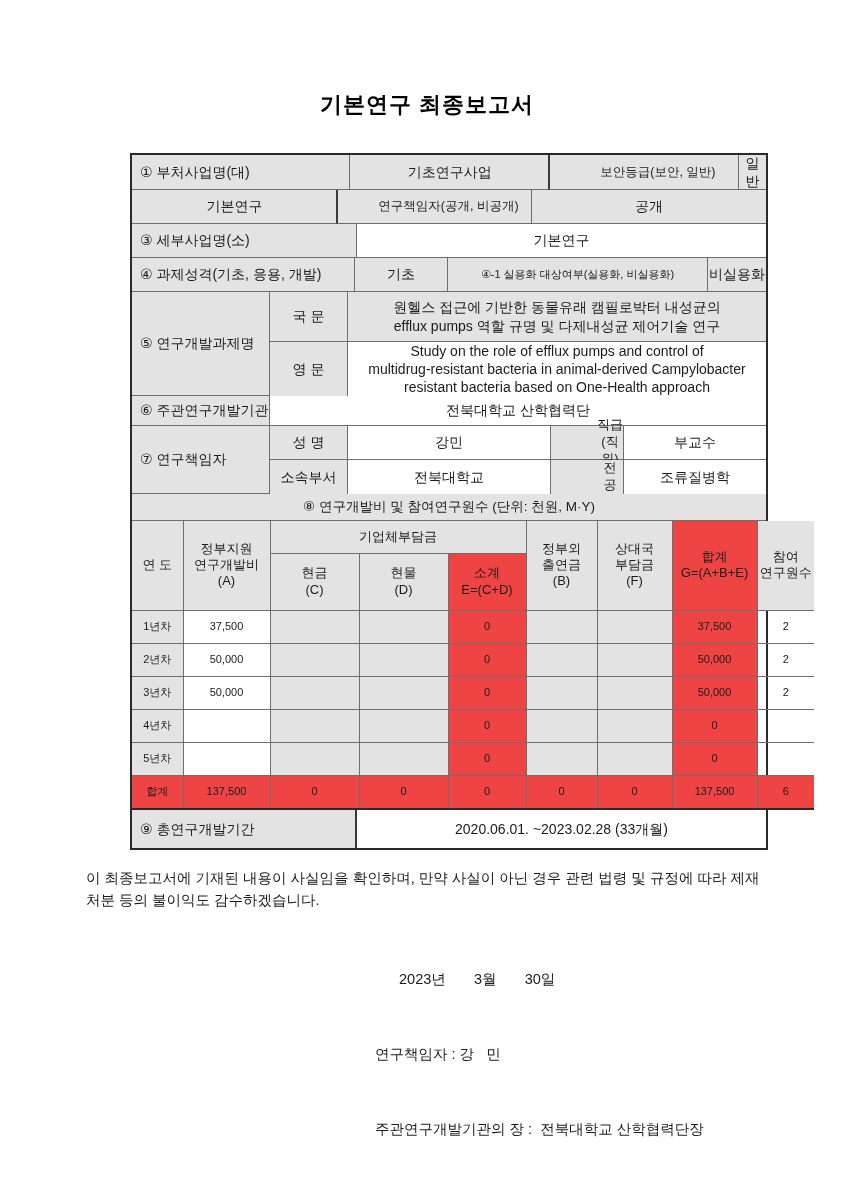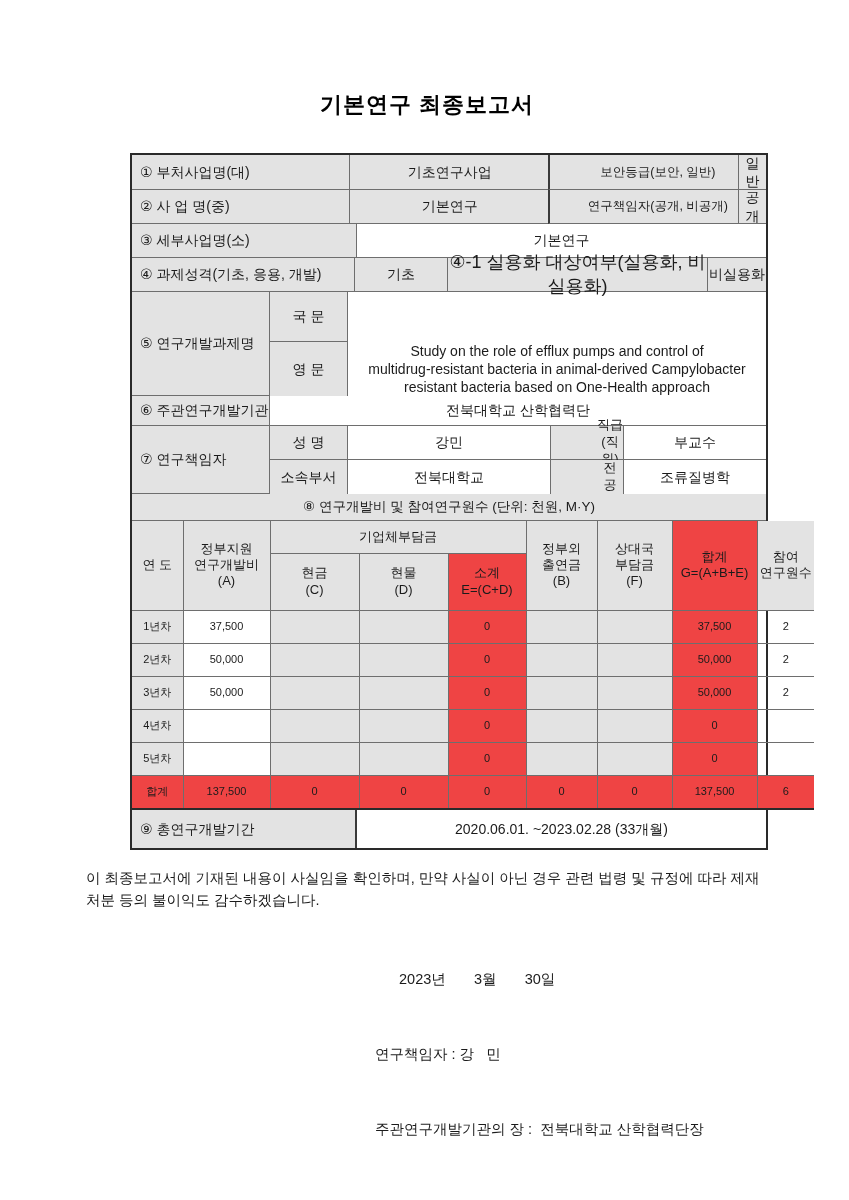--- a/index.html
+++ b/index.html
@@ -28,21 +28,21 @@
   .cell.lbl { justify-content:flex-start; padding-left:8px; text-align:left; }
   .bg-g { background:#E3E3E3; }
   .bg-o { background:#ef4444; }
   .pre { white-space:pre-line; }
   .sm { font-size:12.5px; }
   .grow { flex:1 1 auto; }
   .stack { display:flex; flex-direction:column; flex:1 1 auto; }
   .thickL { border-left:2px solid #3a3a3a; margin-left:-1px; }
 
   .w225{width:225px;} .w205{width:205px;} .w174{width:196px;padding-left:28px;}
-  .w223{width:223px;} .w93{width:93px;}  .w260{width:260px; font-size:18px;}
+  .w223{width:223px;} .w93{width:93px;}  .w260{width:260px; font-size:11px;}
   .w138{width:138px;} .w78{width:78px;}  .w203{width:203px;} .w73{width:73px; font-size:13px;padding-left:46px;}
   .h35{height:35px;} .h34{height:34px;} .h30{height:30px;}
   .h50{height:50px;} .h54{height:54px;} .h104{height:104px;} .h68{height:68px;} .h38{height:38px;text-align:right;}
   .band { height:27px; display:flex; align-items:center; justify-content:center;
           background:#E3E3E3; border-bottom:1px solid #6e6e6e; font-size:13.5px; }
 
   
   table.budget { width:682px; table-layout:fixed; border-collapse:collapse; }
   table.budget th, table.budget td {
     border:1px solid #6e6e6e; font-weight:normal;
@@ -86,21 +86,20 @@
     <div class="form">
 
       <div class="fr">
         <div class="cell lbl bg-g w225 h35">① 부처사업명(대)</div>
         <div class="cell bg-g w205 h35" style="border-right:none">기초연구사업</div>
         <div class="cell bg-g w174 h35 thickL sm">보안등급(보안, 일반)</div>
         <div class="cell bg-g grow h35 last">일반</div>
       </div>
 
       <div class="fr">
-        <div class="cell lbl bg-g w225 h34">② 사  업  명(중)</div>
         <div class="cell bg-g w205 h34" style="border-right:none">기본연구</div>
         <div class="cell bg-g w174 h34 thickL sm">연구책임자(공개, 비공개)</div>
         <div class="cell bg-g grow h34 last">공개</div>
       </div>
 
       <div class="fr">
         <div class="cell lbl bg-g w225 h34">③ 세부사업명(소)</div>
         <div class="cell grow h34 last">기본연구</div>
       </div>
 
@@ -109,20 +108,22 @@
         <div class="cell bg-g w93 h34">기초</div>
         <div class="cell bg-g w260 h34">④-1 실용화 대상여부(실용화, 비실용화)</div>
         <div class="cell bg-g grow h34 last">비실용화</div>
       </div>
 
       <div class="fr">
         <div class="cell lbl bg-g w138 h104">⑤ 연구개발과제명</div>
         <div class="stack">
           <div class="fr">
             <div class="cell bg-g w78 h50">국 문</div>
+            <div class="cell bg-g grow h50 last pre">원헬스 접근에 기반한 동물유래 캠필로박터 내성균의
+efflux pumps 역할 규명 및 다제내성균 제어기술 연구</div>
           </div>
           <div class="fr">
             <div class="cell bg-g w78 h54">영 문</div>
             <div class="cell grow h54 last pre">Study on the role of efflux pumps and control of
 multidrug-resistant bacteria in animal-derived Campylobacter
 resistant bacteria based on One-Health approach</div>
           </div>
         </div>
       </div>
 

